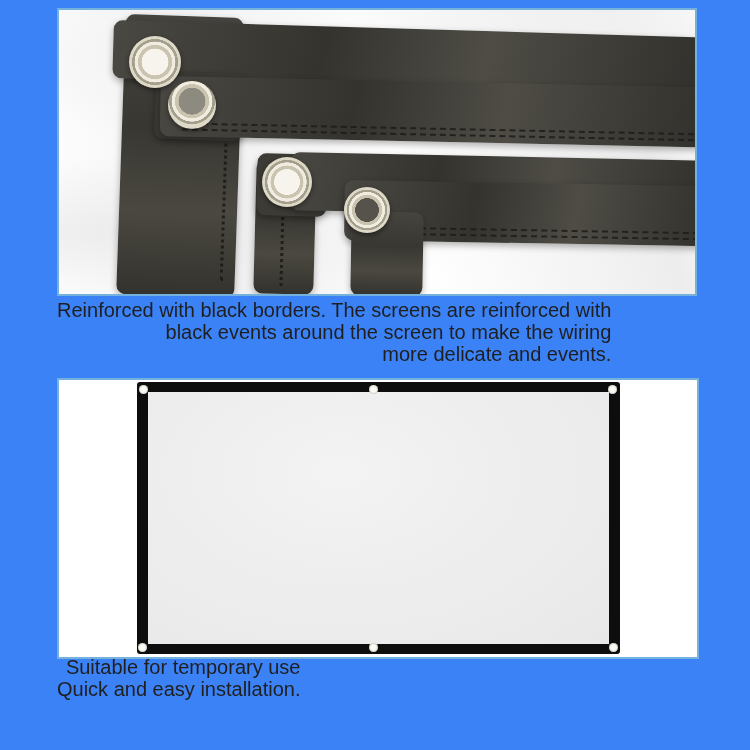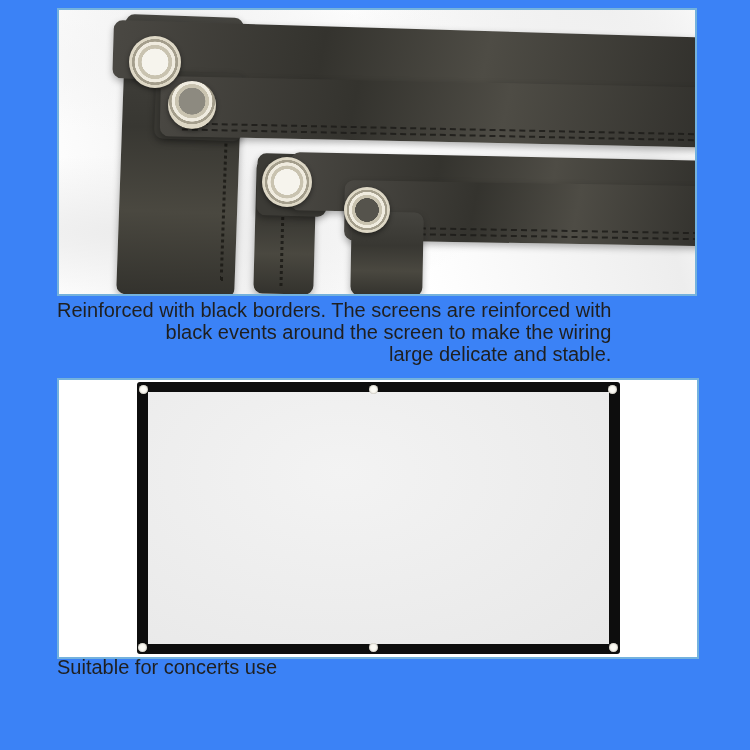--- a/index.html
+++ b/index.html
@@ -89,32 +89,33 @@
 
     <div class="grommet light" style="left:70px;top:26px;width:52px;height:52px;"></div>
     <div class="grommet shaded" style="left:109px;top:71px;width:48px;height:48px;"></div>
     <div class="grommet light" style="left:203px;top:147px;width:50px;height:50px;"></div>
     <div class="grommet dark" style="left:285px;top:177px;width:46px;height:46px;"></div>
   </figure>
 
   <div class="caption c1">
     <div>Reinforced with black borders. The screens are reinforced with</div>
     <div>black events around the screen to make the wiring</div>
-    <div>large delicate and stable.</div>
+    <div>more delicate and events.</div>
   </div>
 
   <figure class="photo-box bottom" style="margin:0">
     <div class="screen-frame">
       <div class="screen-surface"></div>
       <span class="dot" style="left:2px;top:3px;"></span>
       <span class="dot" style="left:232px;top:3px;"></span>
       <span class="dot" style="left:471px;top:3px;"></span>
       <span class="dot" style="left:1px;top:261px;"></span>
       <span class="dot" style="left:232px;top:261px;"></span>
       <span class="dot" style="left:472px;top:261px;"></span>
     </div>
   </figure>
 
   <div class="caption c2">
-    <div>Suitable for concerts use</div>
+    <div>Suitable for temporary use</div>
+    <div>Quick and easy installation.</div>
   </div>
 
 </div>
 
 </body></html>

